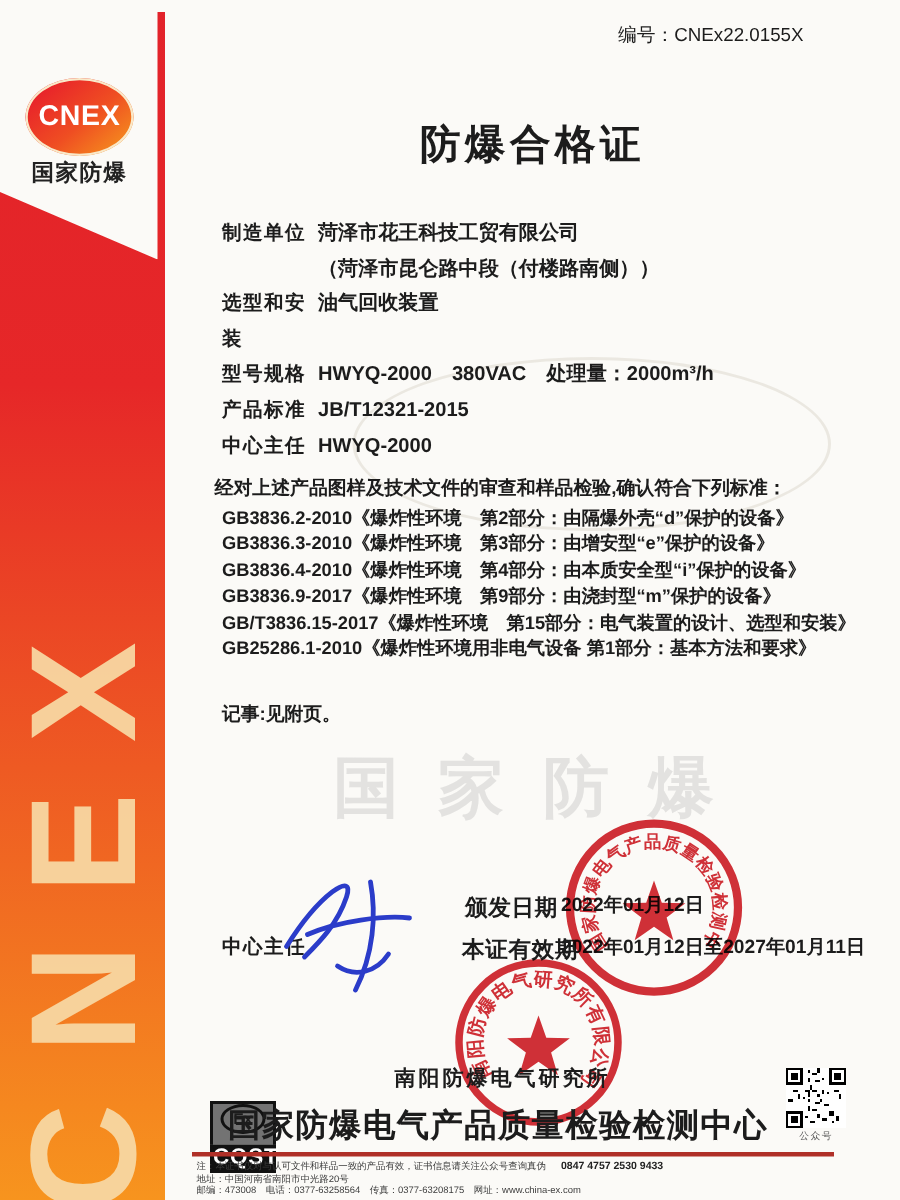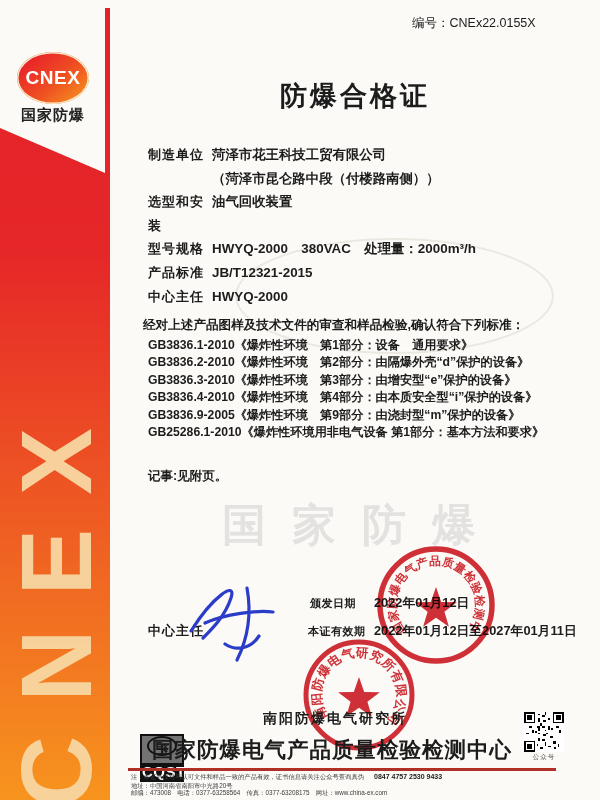--- a/index.html
+++ b/index.html
@@ -37,21 +37,21 @@
     line-height:17.4px;white-space:nowrap;}
   .note{position:absolute;left:148px;top:468px;font-size:12.5px;font-weight:700;}
   
   .wm-text{position:absolute;left:222px;top:496px;font-size:44px;font-weight:700;
     color:rgba(172,172,172,.30);letter-spacing:26px;white-space:nowrap;}
   .wm-arc{position:absolute;left:235px;top:238px;width:315px;height:112px;border-radius:50%;
     border:2px solid rgba(195,185,168,.28);}
   
   .sig-label{position:absolute;left:148px;top:622px;font-size:13px;font-weight:700;letter-spacing:1px;}
   .sig-svg{position:absolute;left:185px;top:576px;}
-  .dlabel{position:absolute;font-size:11px;font-weight:700;letter-spacing:.5px;font-family:Liberation Mono, monospace;}
+  .dlabel{position:absolute;font-size:15px;font-weight:700;letter-spacing:.5px;font-family:Liberation Mono, monospace;}
   .dvalue{position:absolute;font-size:12.8px;font-weight:700;white-space:nowrap;}
   
   .stamp{position:absolute;mix-blend-mode:multiply;opacity:.92;}
   
   .cqst{position:absolute;left:140px;top:710px;width:44px;}
   .cqst-top{height:27px;background:#737373;border:2.5px solid #111;border-bottom:none;
     display:flex;align-items:flex-start;justify-content:center;margin-top:24px;}
   .ex-badge{border:2px solid #111;border-radius:50%;width:26px;height:16px;
     display:flex;align-items:center;justify-content:center;font-size:10.5px;font-weight:700;}
   .cqst-bottom{height:17px;background:#111;color:#fff;font-size:15px;font-weight:700;
@@ -108,25 +108,25 @@
     <div class="fvalue">JB/T12321-2015</div>
   </div>
   <div class="frow">
     <div class="flabel">中心主任</div>
     <div class="fvalue">HWYQ-2000</div>
   </div>
 </div>
 
 <div class="intro">经对上述产品图样及技术文件的审查和样品检验,确认符合下列标准：</div>
 <div class="standards">
-  <div>GB3836.1-2010《爆炸性环境　第1部分：设备　通用要求》</div>
   <div>GB3836.2-2010《爆炸性环境　第2部分：由隔爆外壳“d”保护的设备》</div>
   <div>GB3836.3-2010《爆炸性环境　第3部分：由增安型“e”保护的设备》</div>
   <div>GB3836.4-2010《爆炸性环境　第4部分：由本质安全型“i”保护的设备》</div>
-  <div>GB3836.9-2005《爆炸性环境　第9部分：由浇封型“m”保护的设备》</div>
+  <div>GB3836.9-2017《爆炸性环境　第9部分：由浇封型“m”保护的设备》</div>
+  <div>GB/T3836.15-2017《爆炸性环境　第15部分：电气装置的设计、选型和安装》</div>
   <div>GB25286.1-2010《爆炸性环境用非电气设备 第1部分：基本方法和要求》</div>
 </div>
 <div class="note">记事:见附页。</div>
 
 <div class="sig-label">中心主任</div>
 <svg class="sig-svg" width="110" height="100" viewBox="0 0 110 100">
   <g fill="none" stroke="#2b3cc9" stroke-width="3.2" stroke-linecap="round">
     <path d="M6,55 C28,20 52,4 46,22 C40,40 28,52 18,62"></path>
     <path d="M20,47 C40,38 72,34 88,36"></path>
     <path d="M62,12 C66,34 64,60 52,84"></path>

